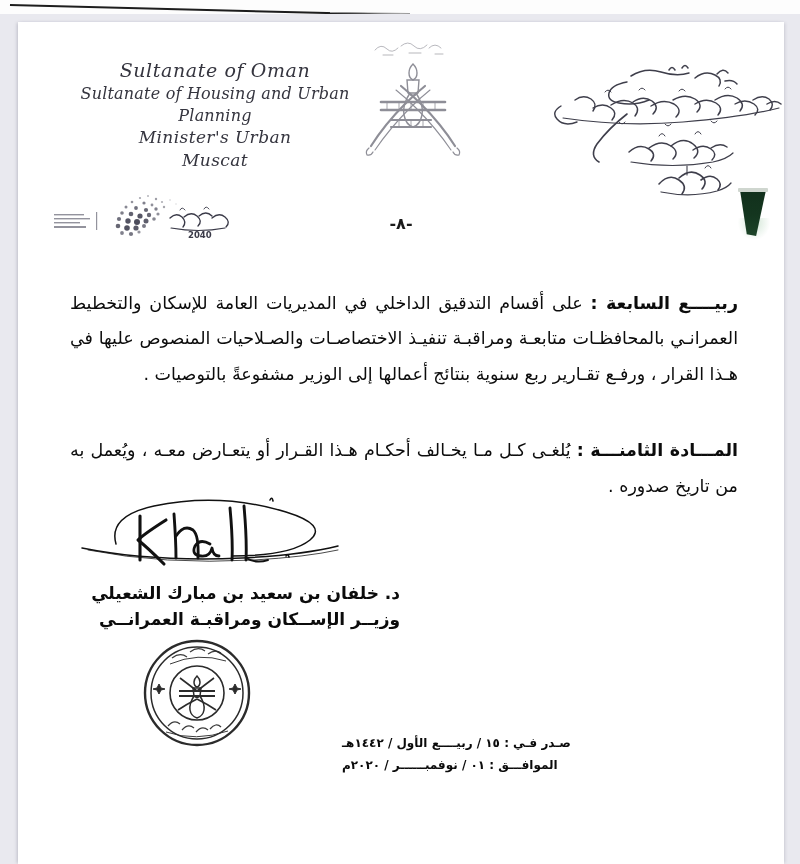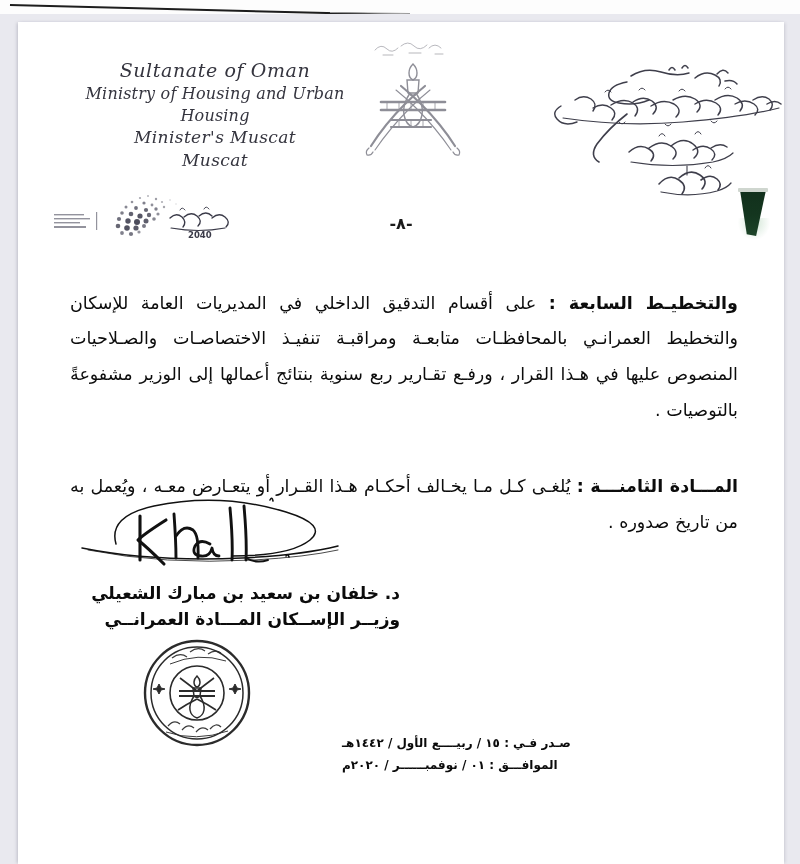--- a/index.html
+++ b/index.html
@@ -275,22 +275,22 @@
     <div class="underlying-edge soft"></div>
   </div>
 
   <div class="page">
     <div class="page-inner">
 
       <div class="letterhead">
 
         <div class="lh-en">
           <div class="l1">Sultanate of Oman</div>
-          <div class="l2">Ministry of Housing and Urban Housing</div>
-          <div class="l3">Minister's Muscat</div>
+          <div class="l2">Sultanate of Housing and Urban Planning</div>
+          <div class="l3">Minister's Urban</div>
           <div class="l4">Muscat</div>
         </div>
 
         <div class="emblem">
           <svg viewBox="0 0 120 150" xmlns="http://www.w3.org/2000/svg">
             <g stroke="#4a4a58" stroke-width="1.15" fill="none" stroke-linecap="round">
 
               <g stroke-width="0.85" opacity="0.75">
                 <path d="M22 22 q6 -7 12 -1 q5 5 11 -1"></path>
                 <path d="M48 18 q7 -6 13 0 q6 6 13 -1"></path>
@@ -438,21 +438,21 @@
             </g>
           </svg>
         </div>
 
         <div class="folio">-٨-</div>
       </div>
 
       <div class="body-ar">
 
         <p class="article a7">
-          <span class="art-head">والتخطيـط السابعة :</span>
+          <span class="art-head">ربيــــع السابعة :</span>
           <span class="art-body">على أقسام التدقيق الداخلي في المديريات العامة للإسكان والتخطيط العمرانـي بالمحافظـات متابعـة ومراقبـة تنفيـذ الاختصاصـات والصـلاحيات المنصوص عليها في هـذا القرار ، ورفـع تقـارير ربع سنوية بنتائج أعمالها إلى الوزير مشفوعةً بالتوصيات .</span>
         </p>
 
         <p class="article a8">
           <span class="art-head">المـــادة الثامنـــة :</span>
           <span class="art-body">يُلغـى كـل مـا يخـالف أحكـام هـذا القـرار أو يتعـارض معـه ، ويُعمل به من تاريخ صدوره .</span>
         </p>
       </div>
 
       <div class="sign-zone">
@@ -480,21 +480,21 @@
               <path d="M172 66 q10 6 22 2" stroke-width="2"></path>
 
               <path d="M196 8 q2 -4 3 1" stroke-width="1.6"></path>
               <path d="M212 64 q2 -3 3 1" stroke-width="1.6"></path>
             </g>
           </svg>
         </div>
 
         <div class="signer">
           <div class="name">د. خلفان بن سعيد بن مبارك الشعيلي</div>
-          <div class="title">وزيــر الإســكان المـــادة العمرانــي</div>
+          <div class="title">وزيــر الإســكان ومراقبـة العمرانــي</div>
         </div>
 
         <div class="seal">
           <svg viewBox="0 0 130 118" xmlns="http://www.w3.org/2000/svg">
             <g stroke="#0e0e0e" fill="none">
               <circle cx="65" cy="59" r="52" stroke-width="2.4"></circle>
               <circle cx="65" cy="59" r="46" stroke-width="1.5"></circle>
               <circle cx="65" cy="59" r="27" stroke-width="1.6"></circle>
 
               <g stroke-width="1.5">

